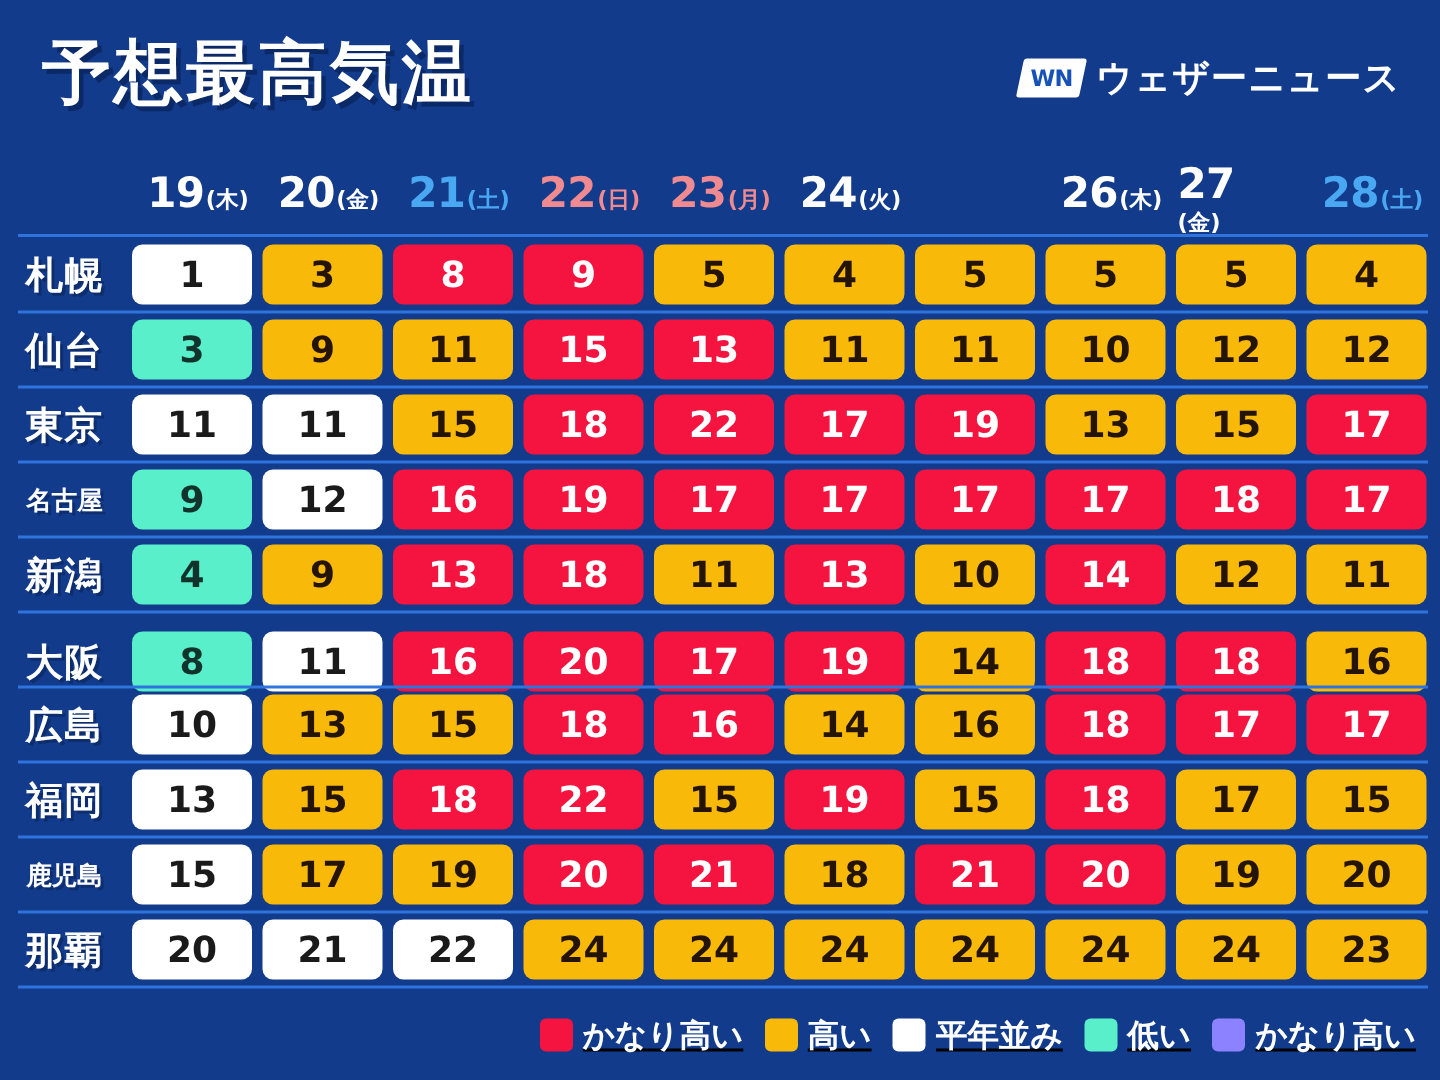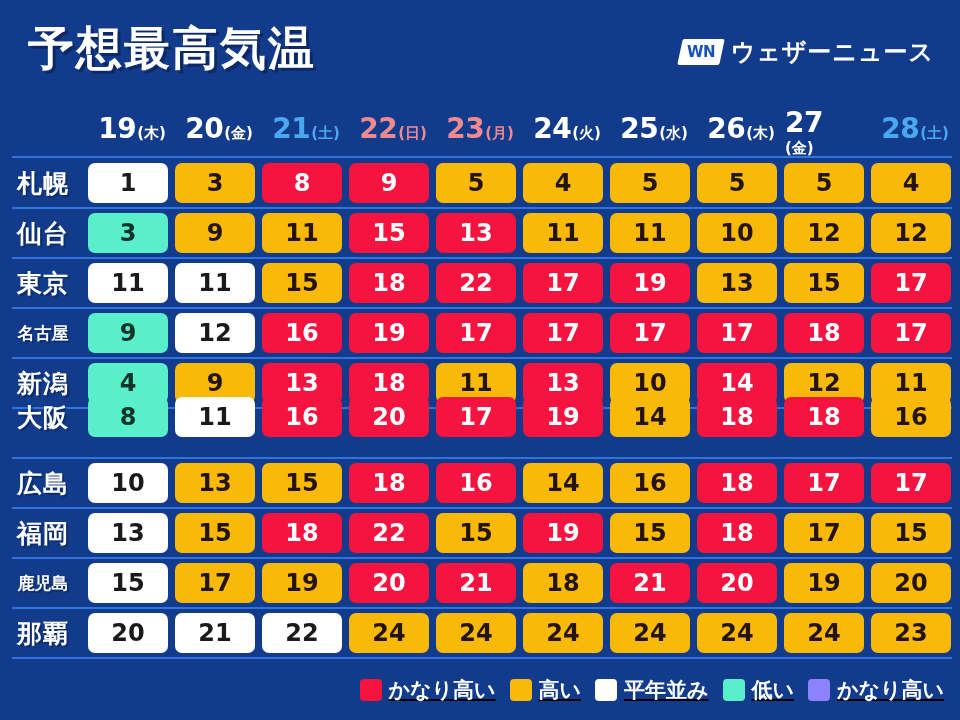--- a/index.html
+++ b/index.html
@@ -222,24 +222,20 @@
         <span class="date-num d-pink">22</span>
         <span class="date-dow d-pink">(日)</span>
       </div>
       <div class="date-head" style="left: 436px;">
         <span class="date-num d-pink">23</span>
         <span class="date-dow d-pink">(月)</span>
       </div>
       <div class="date-head" style="left: 523px;">
         <span class="date-num d-white">24</span>
         <span class="date-dow d-white">(火)</span>
-      </div>
-      <div class="date-head" style="left: 610px;">
-        <span class="date-num d-white">25</span>
-        <span class="date-dow d-white">(水)</span>
       </div>
       <div class="date-head" style="left: 697px;">
         <span class="date-num d-white">26</span>
         <span class="date-dow d-white">(木)</span>
       </div>
       <div class="date-head" style="left: 784px; flex-direction: column;">
         <span class="date-num d-white">27</span>
         <span class="date-dow d-white">(金)</span>
       </div>
       <div class="date-head" style="left: 871px;">
@@ -322,21 +318,21 @@
           <div class="cell c-red" style="left: 261px; width: 80px;">18</div>
           <div class="cell c-orange" style="left: 348px; width: 80px;">11</div>
           <div class="cell c-red" style="left: 435px; width: 80px;">13</div>
           <div class="cell c-orange" style="left: 522px; width: 80px;">10</div>
           <div class="cell c-red" style="left: 609px; width: 80px;">14</div>
           <div class="cell c-orange" style="left: 696px; width: 80px;">12</div>
           <div class="cell c-orange" style="left: 783px; width: 80px;">11</div>
         </div>
       </div>
       <div class="row-sep" style="top: 407px;"></div>
-      <div class="grid-row" style="top: 392px; padding-left: 36px;">
+      <div class="grid-row" style="top: 416px; padding-left: 36px;">
         <div class="city-label">大阪</div>
         <div class="cells">
           <div class="cell c-cyan" style="left: 0px; width: 80px;">8</div>
           <div class="cell c-white" style="left: 87px; width: 80px;">11</div>
           <div class="cell c-red" style="left: 174px; width: 80px;">16</div>
           <div class="cell c-red" style="left: 261px; width: 80px;">20</div>
           <div class="cell c-red" style="left: 348px; width: 80px;">17</div>
           <div class="cell c-red" style="left: 435px; width: 80px;">19</div>
           <div class="cell c-orange" style="left: 522px; width: 80px;">14</div>
           <div class="cell c-red" style="left: 609px; width: 80px;">18</div>

